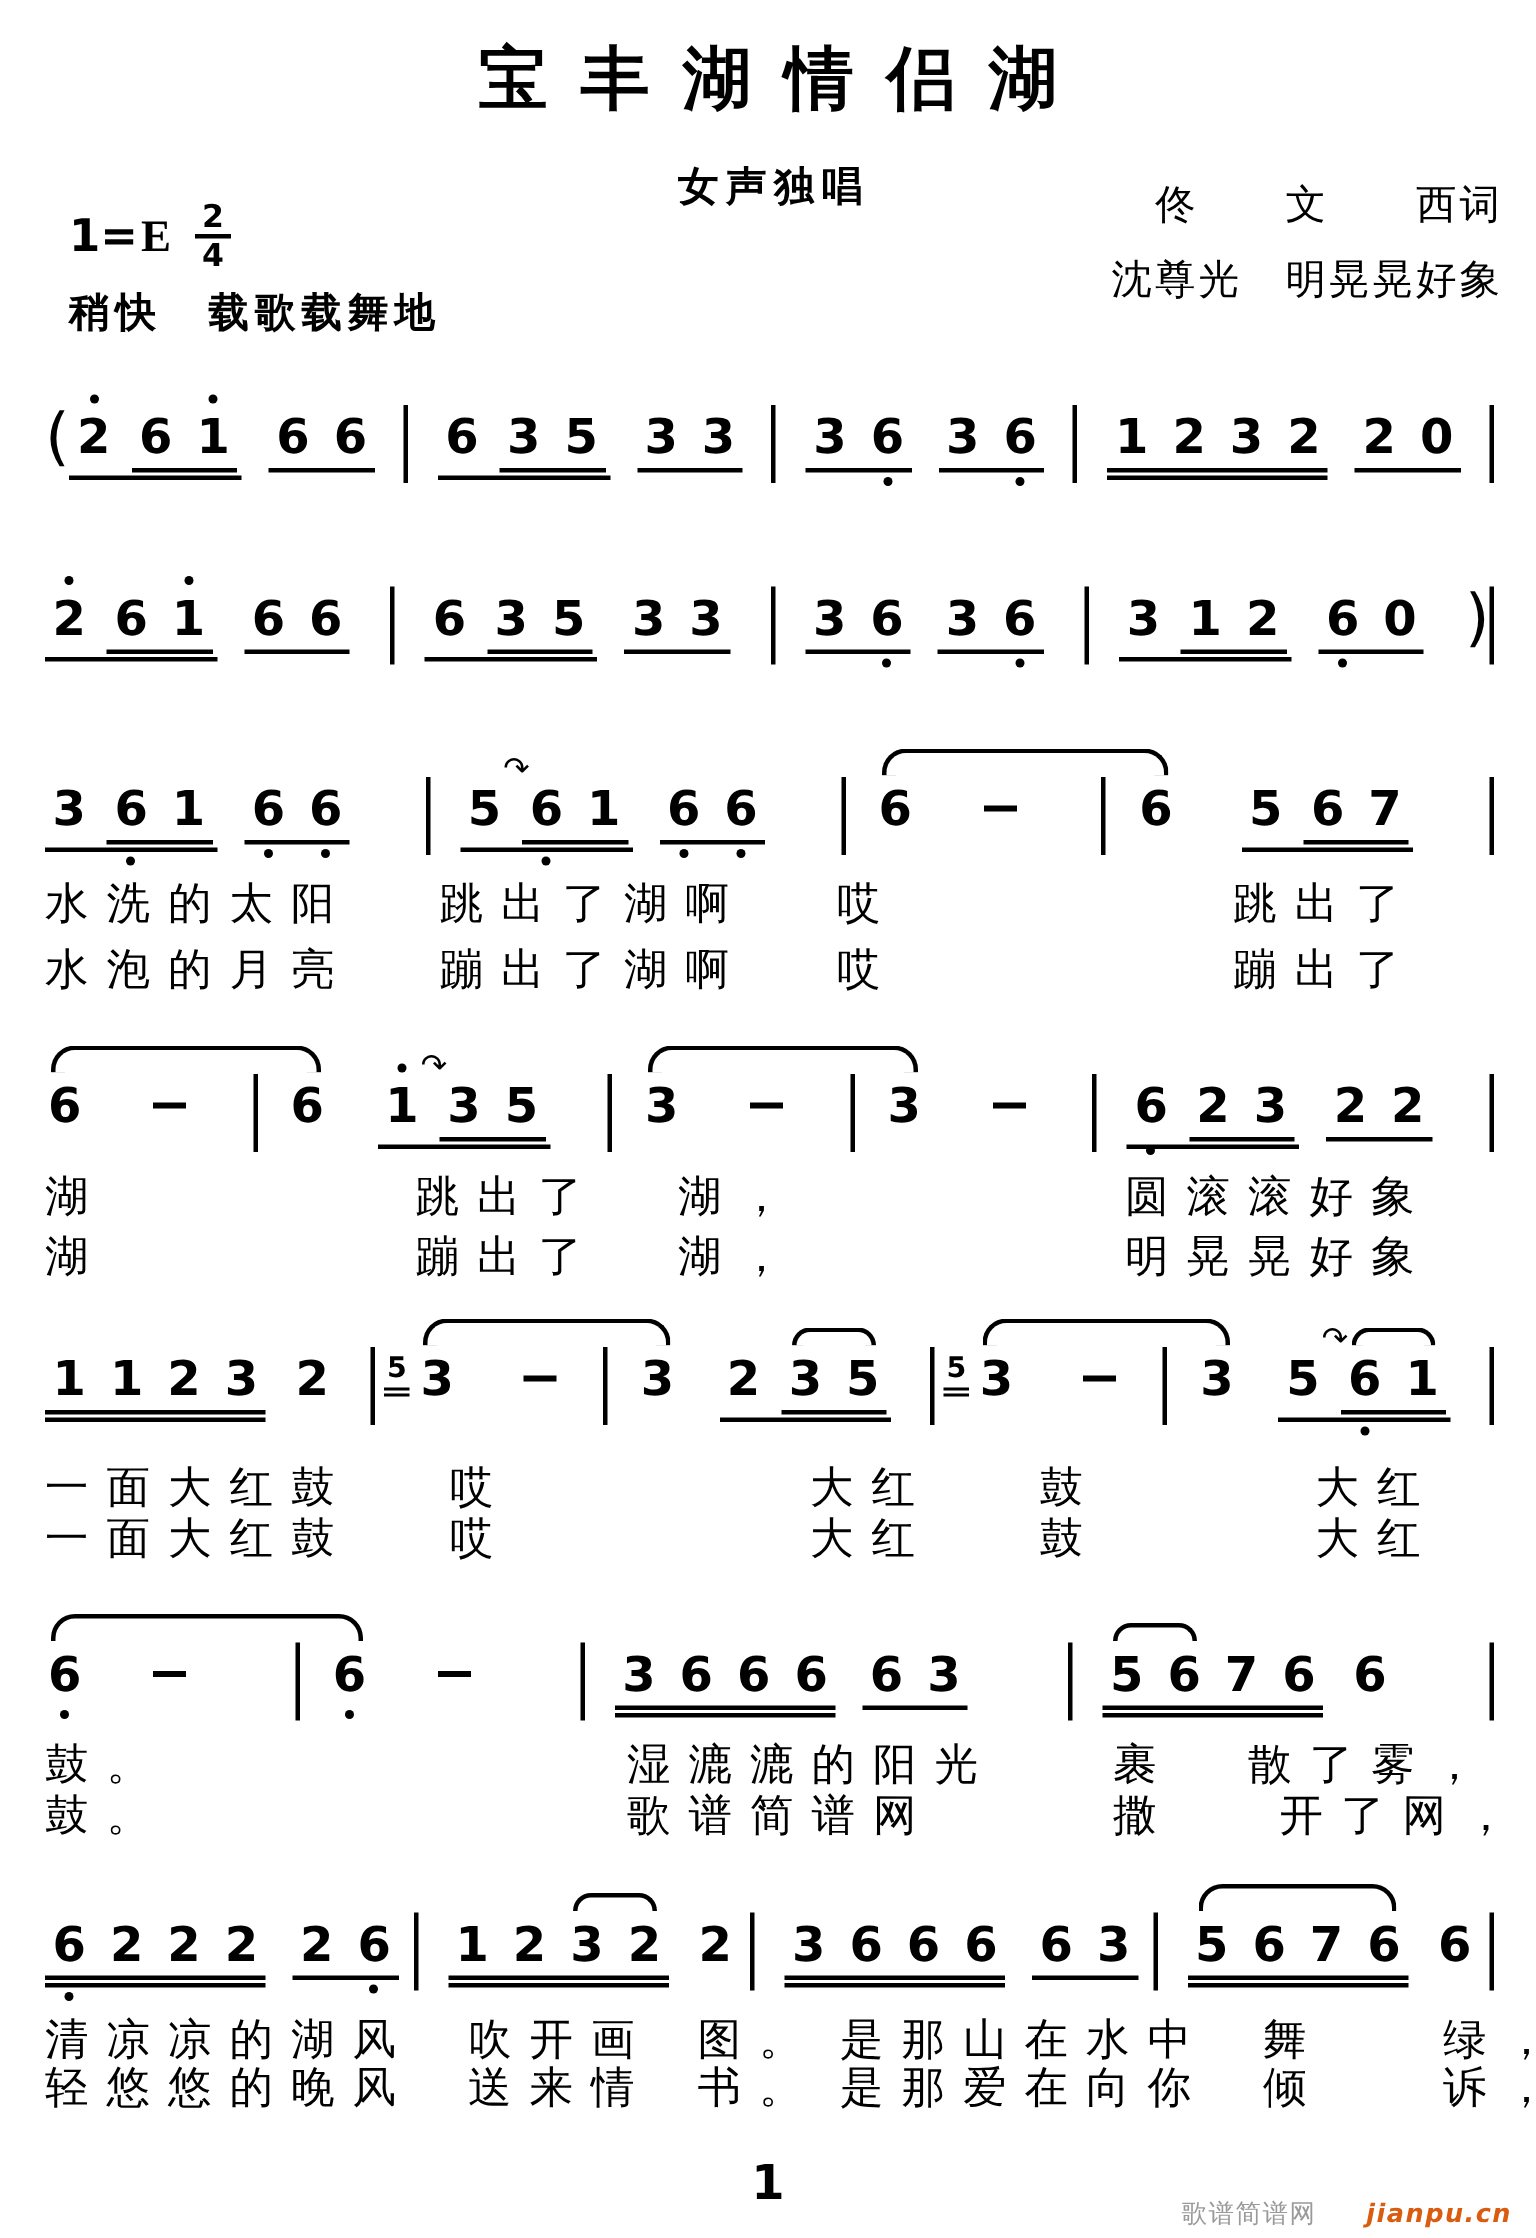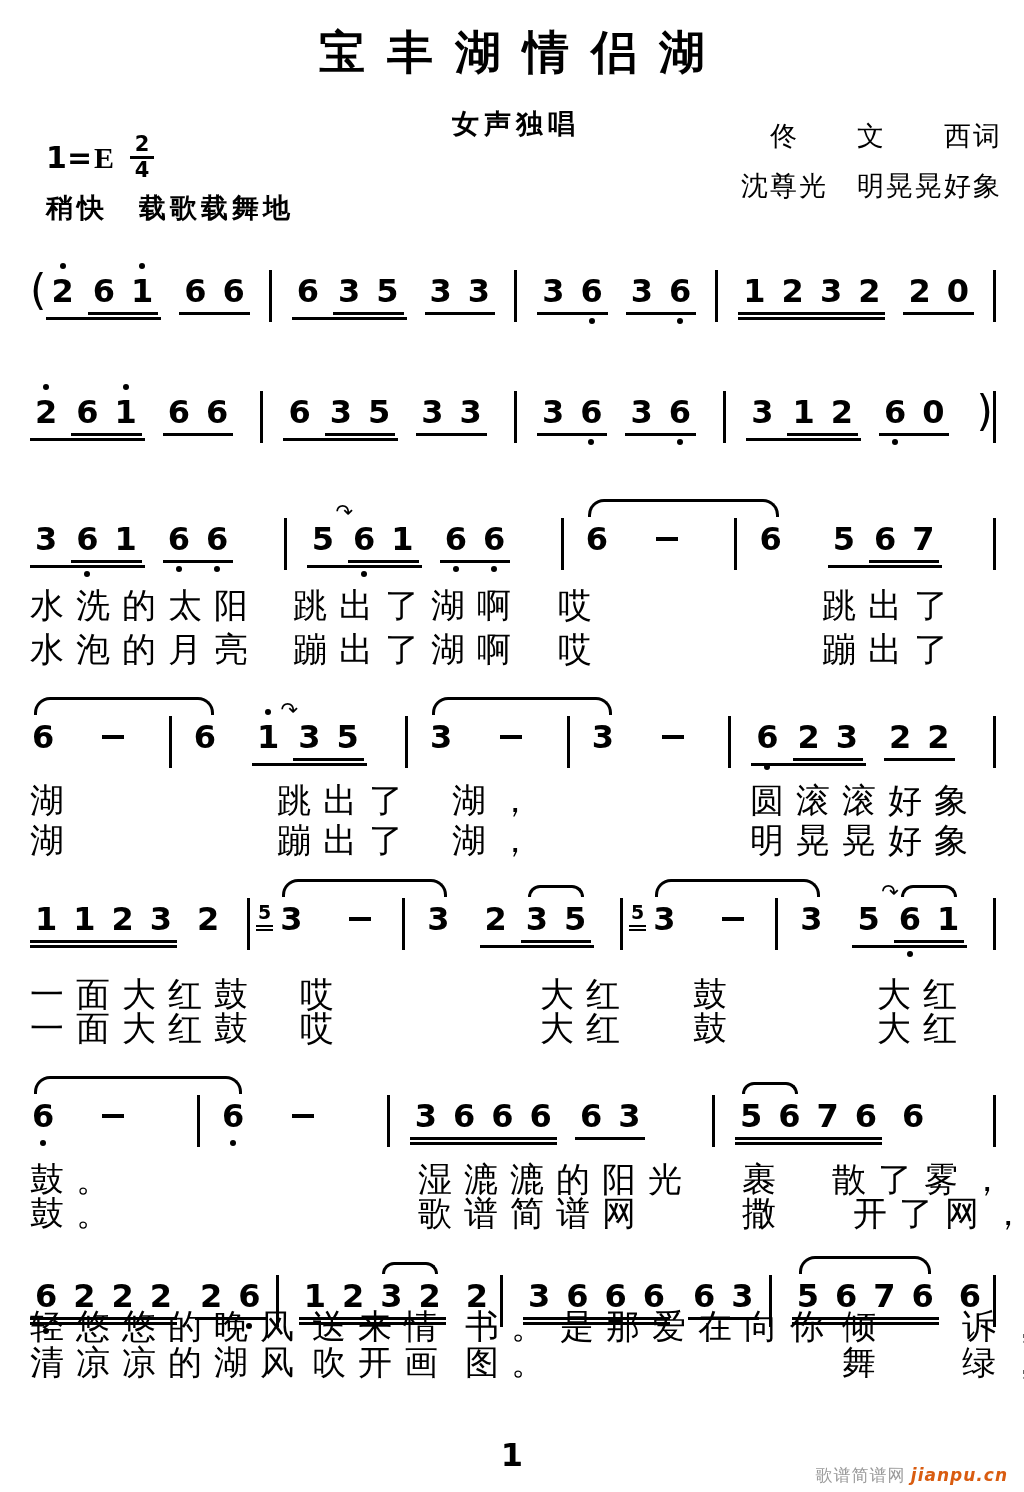--- a/index.html
+++ b/index.html
@@ -42,27 +42,27 @@
          font-family:"DejaVu Sans",sans-serif;flex:none;}
   .grace{position:relative;display:inline-flex;margin:2px 5px 0 0;padding:0 2px 2px;
          border-bottom:2px solid #000;font-family:"DejaVu Sans",sans-serif;
          font-weight:700;font-size:19px;line-height:21px;flex:none;}
   .grace::after{content:"";position:absolute;left:0;right:0;bottom:-6px;height:2px;background:#000;}
   .arc{position:absolute;border:3px solid #000;border-bottom:none;box-sizing:border-box;}
   .arc.tie{border-radius:16px 16px 0 0;}
   .arc.slur{border-radius:12px 12px 0 0;}
   
   .lyr-row{position:absolute;left:0;width:1024px;height:36px;}
-  .lyr-seg{position:absolute;top:0;font-size:34px;letter-spacing:12px;white-space:pre;}
+  .lyr-seg{position:absolute;top:0;font-size:29px;letter-spacing:12px;white-space:pre;}
   
   .pageno{position:absolute;top:1436px;left:0;width:100%;text-align:center;
           font-family:"DejaVu Sans",sans-serif;font-weight:700;font-size:32px;}
   .watermark{position:absolute;top:1464px;right:16px;font-size:17px;letter-spacing:1px;}
   .wm-site{color:#9a9a9a;}
-  .wm-domain{font-family:"DejaVu Sans",sans-serif;font-weight:700;font-style:italic;}
+  .wm-domain{font-family:"DejaVu Sans",sans-serif;font-weight:700;font-style:italic;margin-left:28px;}
 </style>
 </head>
 <body>
 
 <div id="page">
   <div class="title">宝丰湖情侣湖</div>
   <div class="subtitle">女声独唱</div>
   <div class="credit1">佟　　文　　西词</div>
   <div class="credit2">沈尊光　明晃晃好象</div>
 
@@ -723,24 +723,25 @@
         </span>
         <span class="sp" style="flex-grow: 2;"></span>
         <span class="barline"></span>
         <div class="arc slur" style="left: 352.398px; width: 56.0781px; height: 12px; top: 33px;"></div>
         <div class="arc tie" style="left: 768.883px; width: 132.609px; height: 18px; top: 27px;"></div>
       </div>
       <div class="lyr-row" style="top: 1340px;">
         <span class="lyr-seg" style="left: 30px;">清凉凉的湖风</span>
         <span class="lyr-seg" style="left: 312px;">吹开画</span>
         <span class="lyr-seg" style="left: 465px;">图。</span>
+        <span class="lyr-seg" style="left: 560px;">是那山在水中</span>
         <span class="lyr-seg" style="left: 842px;">舞</span>
         <span class="lyr-seg" style="left: 962px;">绿，</span>
       </div>
-      <div class="lyr-row" style="top: 1304px;">
+      <div class="lyr-row" style="top: 1372px;">
         <span class="lyr-seg" style="left: 30px;">轻悠悠的晚风</span>
         <span class="lyr-seg" style="left: 312px;">送来情</span>
         <span class="lyr-seg" style="left: 465px;">书。</span>
         <span class="lyr-seg" style="left: 560px;">是那爱在向你</span>
         <span class="lyr-seg" style="left: 842px;">倾</span>
         <span class="lyr-seg" style="left: 962px;">诉，</span>
       </div>
     </div>
 
   <div class="pageno">1</div>

